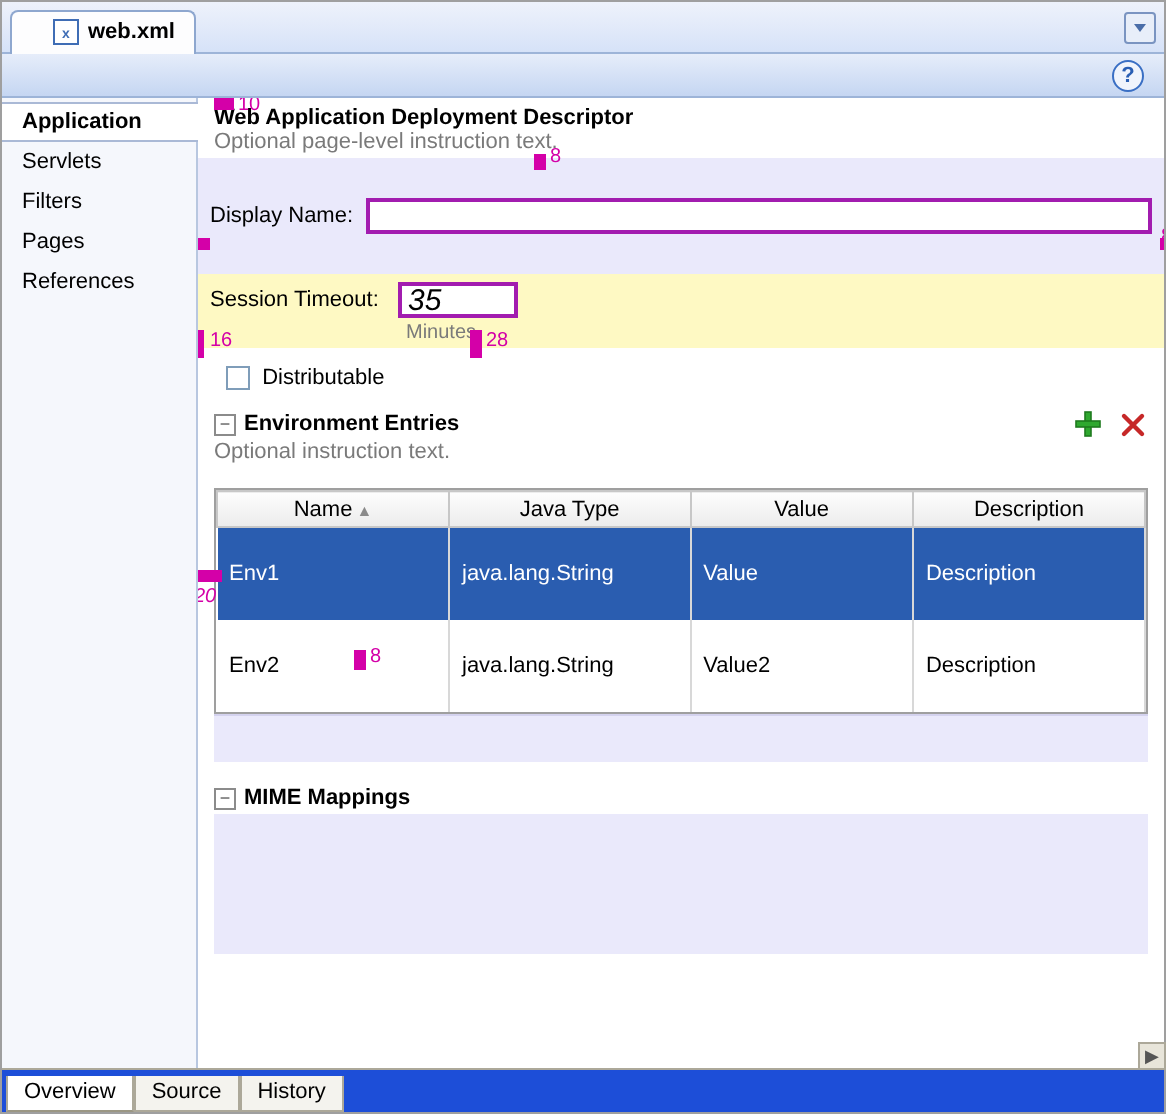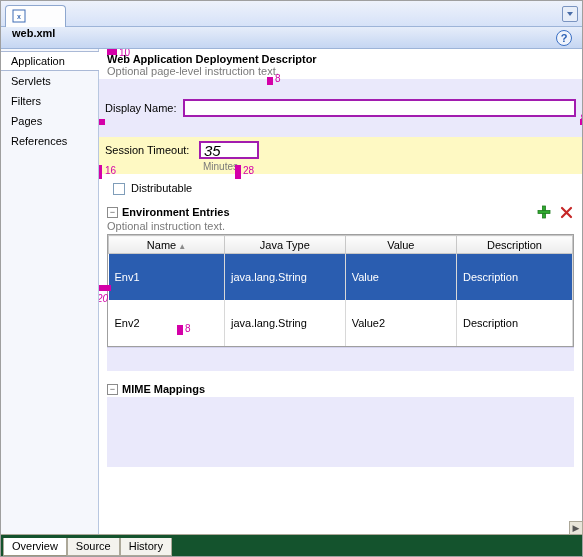--- a/index.html
+++ b/index.html
@@ -25,32 +25,31 @@
     height: 26px;
     background: linear-gradient(#eef2fb, #d6e2f8);
     border-bottom: 1px solid #9db4d8;
     display: flex;
     align-items: center;
     padding: 0 4px;
     position: relative;
   }
   .tab-file {
     display: flex;
-    align-items: flex-start;
+    align-items: center;
     gap: 4px;
     background: #fdfdfe;
     border: 1px solid #8ea7cf;
     border-bottom: none;
     border-top-left-radius: 4px;
     border-top-right-radius: 4px;
-    padding: 3px 10px 3px 6px;
+    padding: 3px 10px 3px 20px;
     font-weight: bold;
     height: 22px;
     margin-top: 4px;
-    flex-direction: column;
   }
   .file-icon {
     width: 14px; height: 14px;
     display: inline-flex; align-items: center; justify-content: center;
     color: #3f6db5;
     font-size: 10px;
   }
   .title-right {
     margin-left: auto;
     width: 16px; height: 16px;
@@ -96,21 +95,21 @@
     padding: 3px 10px;
     font-size: 11px;
     cursor: default;
     border-bottom: 1px solid transparent;
     border-top: 1px solid transparent;
   }
   .sidebar-tab.active {
     background: #fff;
     border-top: 1px solid #aab9d6;
     border-bottom: 1px solid #aab9d6;
-    font-weight: normal;
+    font-weight: bold;
     margin-right: -1px;
   }
   .main {
     flex: 1;
     position: relative;
     overflow: hidden;
     background: #fff;
   }
   .form {
     padding: 4px 8px 8px 8px;
@@ -165,21 +164,21 @@
     font-size: 9px; line-height: 1;
     color: #555;
     margin-right: 4px;
     background: #fff;
   }
   .section-title { font-weight: bold; }
   .section-toolbar { margin-left: auto; display: flex; gap: 6px; }
   .icon-btn { width: 16px; height: 16px; display: inline-flex; align-items: center; justify-content: center; }
   .plus-icon svg { display: block; }
   .del-icon { color: #c62828; font-weight: bold; font-size: 13px; }
-  .table-wrap { margin-top: 2px; border: 1px solid #9f9f9f; background: #fff; }
+  .table-wrap { margin-top: 12px; border: 1px solid #9f9f9f; background: #fff; }
   table.envtbl { width: 100%; border-collapse: collapse; table-layout: fixed; }
   table.envtbl th {
     background: linear-gradient(#fdfdfd,#ececec);
     border: 1px solid #c7c7c7;
     font-weight: normal;
     padding: 2px 6px;
     font-size: 11px;
     text-align: center;
     height: 18px;
   }
@@ -201,21 +200,21 @@
     margin-top: 8px;
     padding: 0 0 0 0;
   }
   .mime-body {
     background: #eae9fb;
     height: 70px;
     margin-top: 2px;
   }
   .bottom-tabs {
     height: 22px;
-    background: #14532d;
+    background: #1d4ed8;
     border-top: 1px solid #aca899;
     display: flex;
     align-items: flex-end;
     padding-left: 2px;
     position: relative;
   }
   .btab {
     border: 1px solid #aca899;
     border-top: none;
     background: #f4f3ee;

